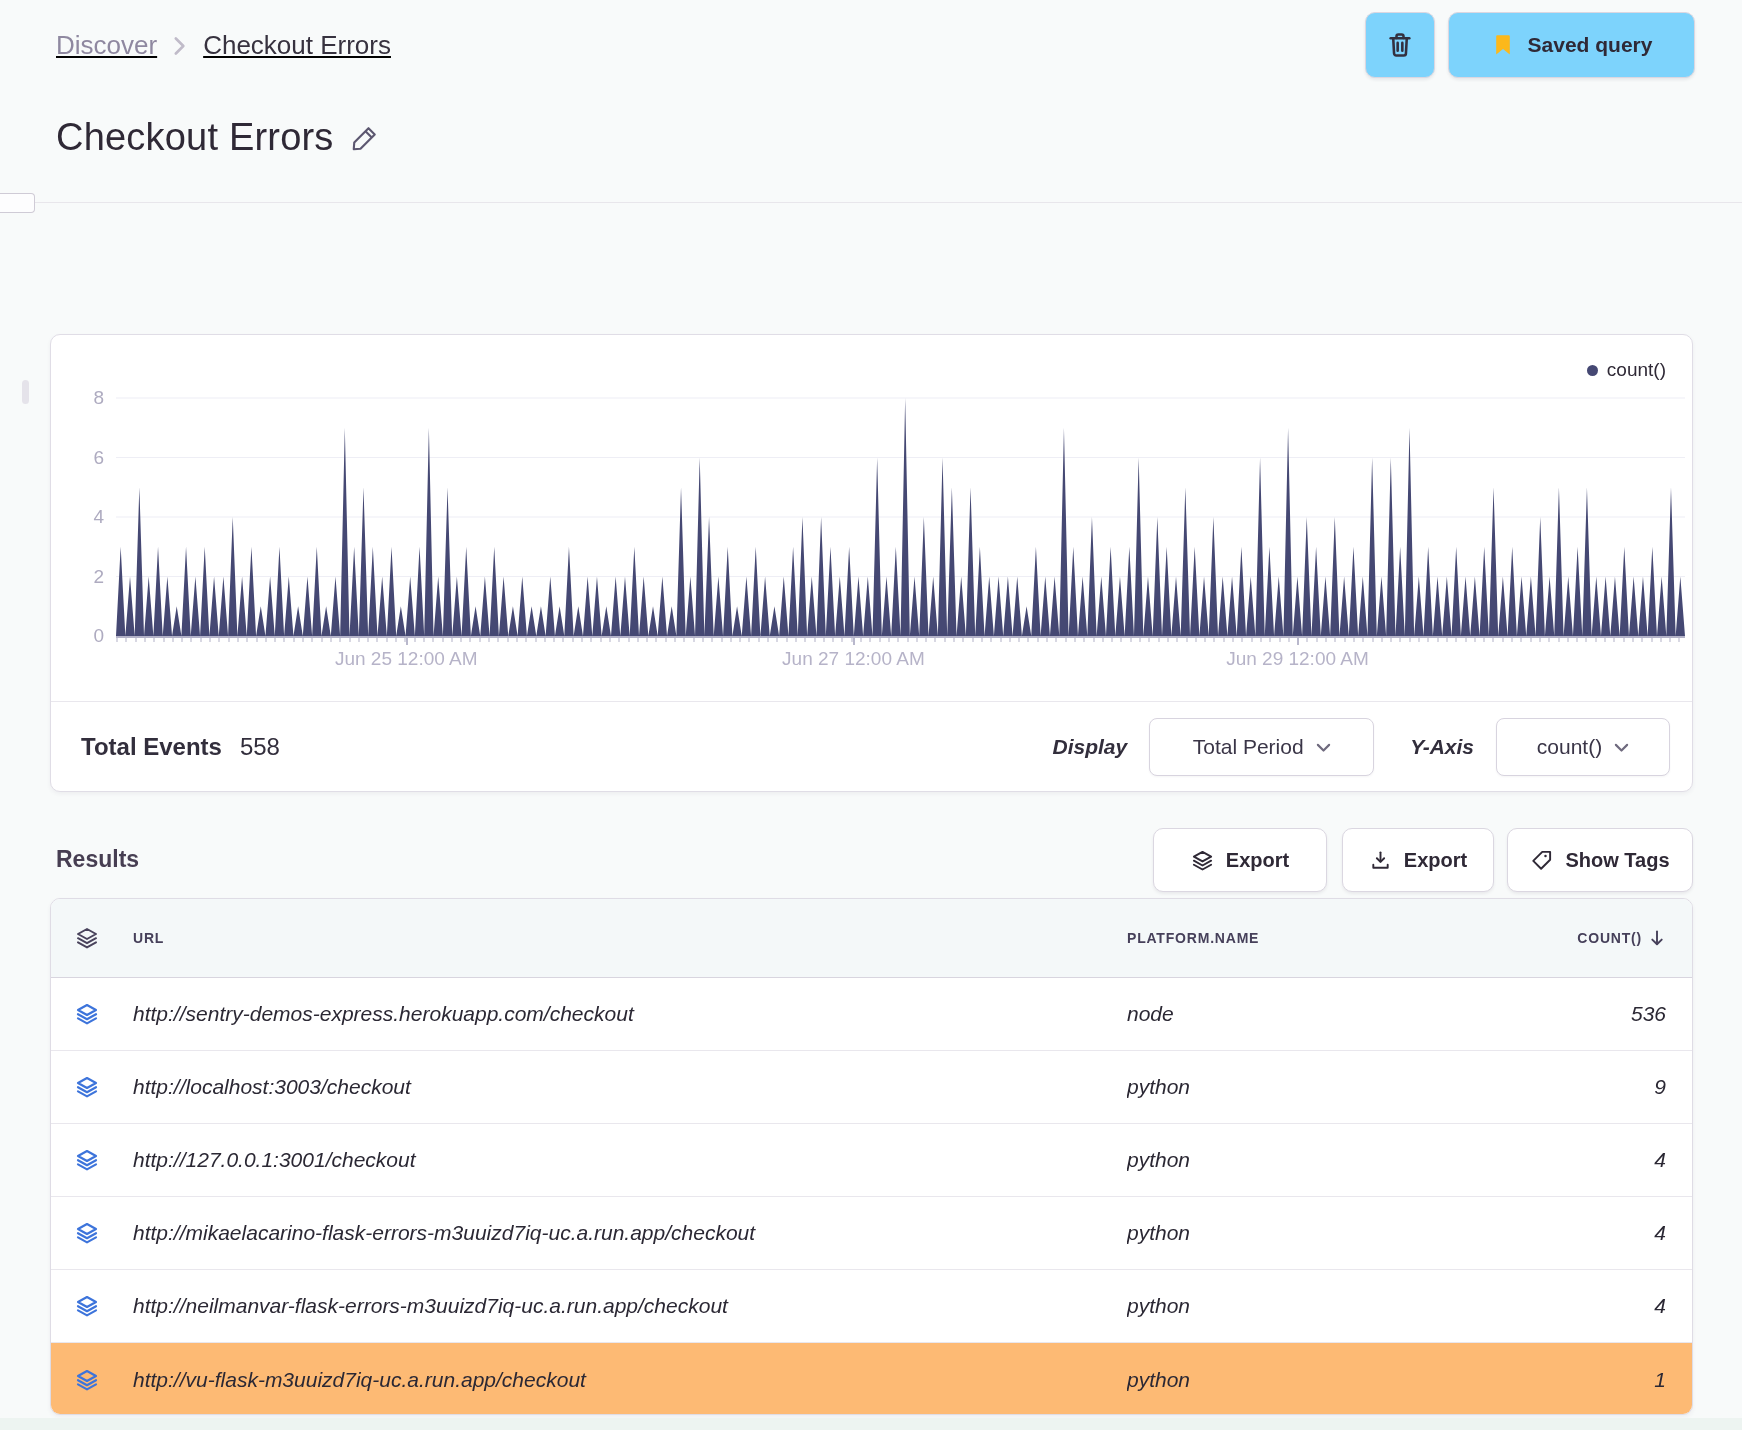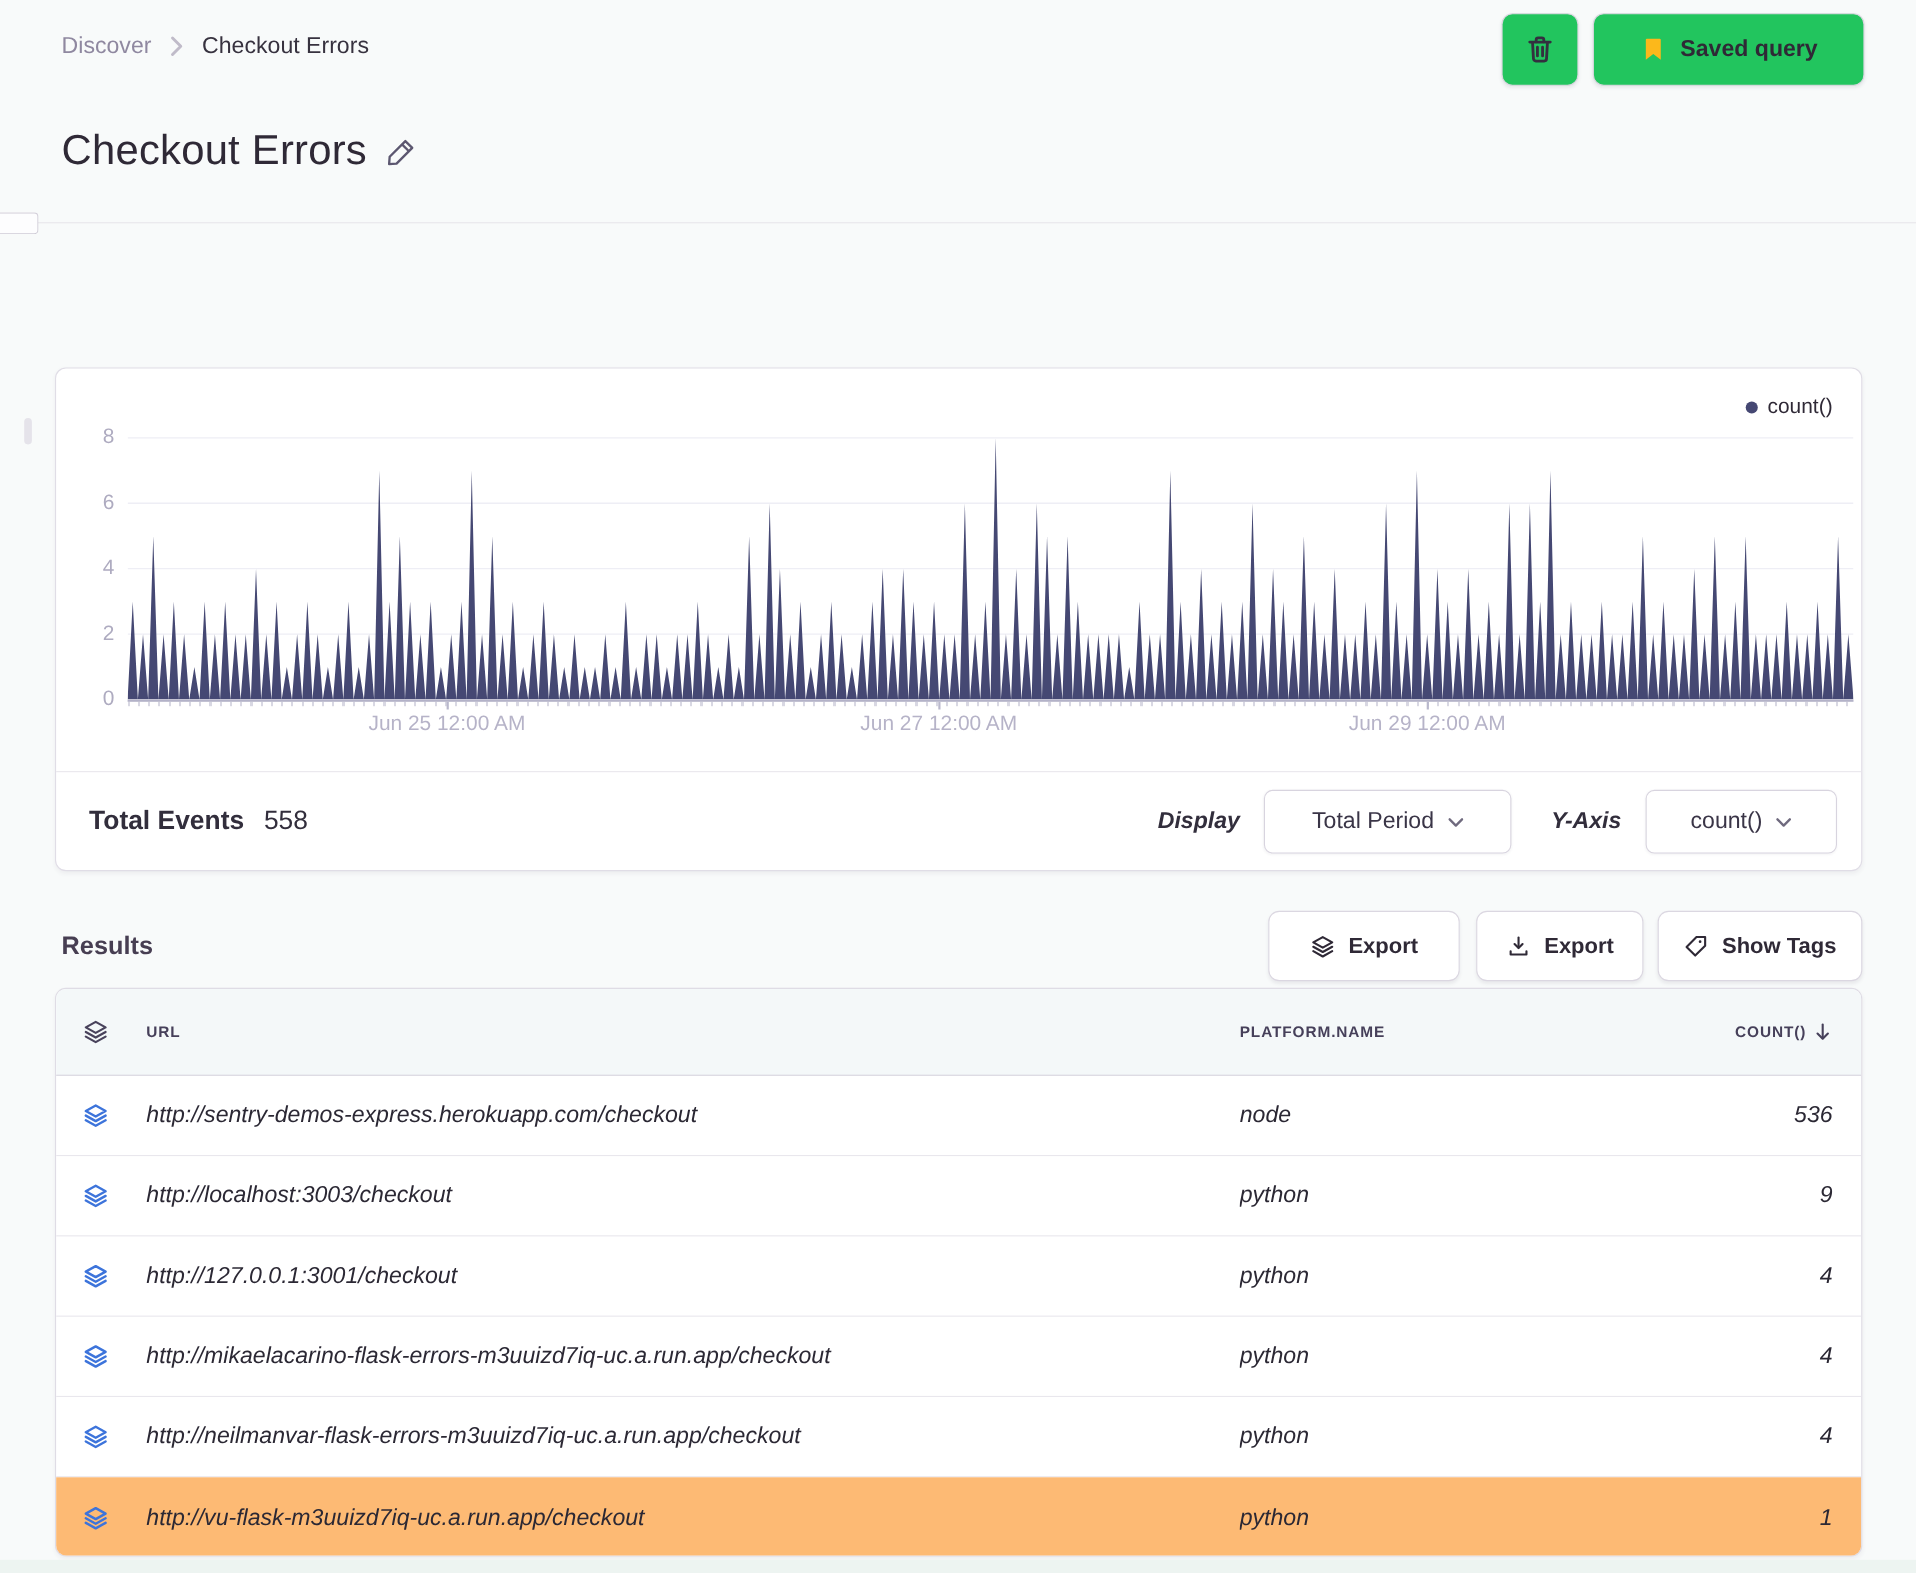--- a/index.html
+++ b/index.html
@@ -1,24 +1,24 @@
 <!DOCTYPE html>
 <html><head>
 <meta charset="utf-8">
 <style>
   html,body{margin:0;padding:0;background:#F8FAFA;font-family:"Liberation Sans",sans-serif;}
   .page{position:relative;width:1742px;height:1430px;background:#F8FAFA;overflow:hidden;}
 
   
-  .breadcrumb{position:absolute;left:56px;top:30px;display:flex;align-items:center;gap:16px;font-size:21px;}
+  .breadcrumb{position:absolute;left:56px;top:30px;display:flex;align-items:center;gap:16px;font-size:26px;text-decoration:underline;}
   .crumb-parent{color:#8F88A0;}
   .crumb-sep{color:#C0BBC9;display:flex;align-items:center;}
   .crumb-current{color:#37323F;}
 
-  .icon-btn{position:absolute;display:flex;align-items:center;justify-content:center;background:#22c55e;
+  .icon-btn{position:absolute;display:flex;align-items:center;justify-content:center;background:#7dd3fc;
     border:1px solid #DBD7E1;border-radius:10px;box-shadow:0 2px 3px rgba(60,50,80,.09);cursor:pointer;}
   .trash-btn{left:1365px;top:12px;width:68px;height:64px;color:#33303F;}
   .saved-btn{left:1448px;top:12px;width:245px;height:64px;gap:13px;font-size:21px;font-weight:700;color:#2F2936;}
 
   .page-title{position:absolute;left:56px;top:116px;display:flex;align-items:center;gap:16px;}
   .page-title .title-text{font-size:38px;color:#2F2936;font-weight:400;letter-spacing:.2px;}
   .page-title .edit{color:#5C5770;}
 
   .top-divider{position:absolute;left:0;top:202px;width:100%;height:1px;background:#E8E6EB;}
   .panel-handle{position:absolute;left:0;top:193px;width:34px;height:18px;background:#FDFDFE;border:1px solid #CFCBD6;border-left:none;border-radius:0 4px 4px 0;}

